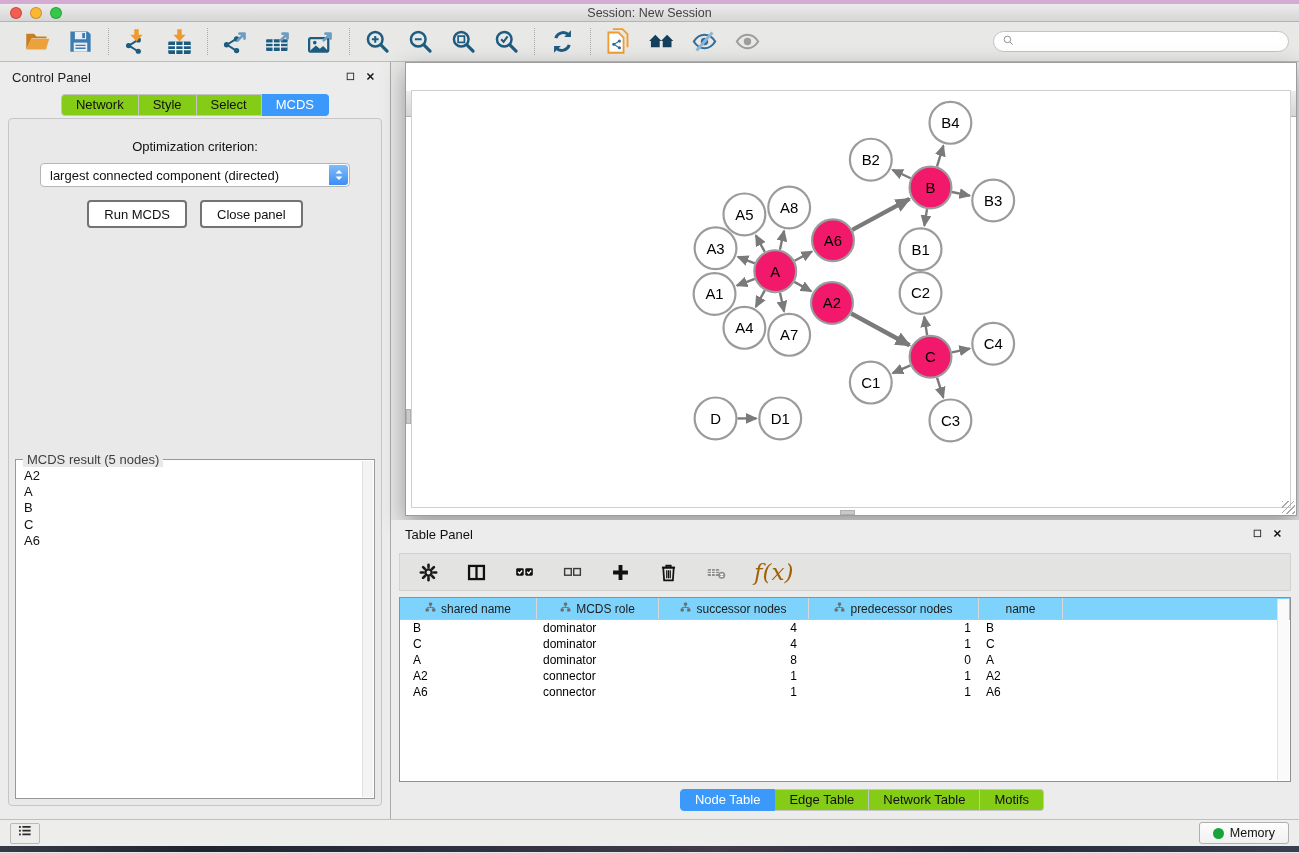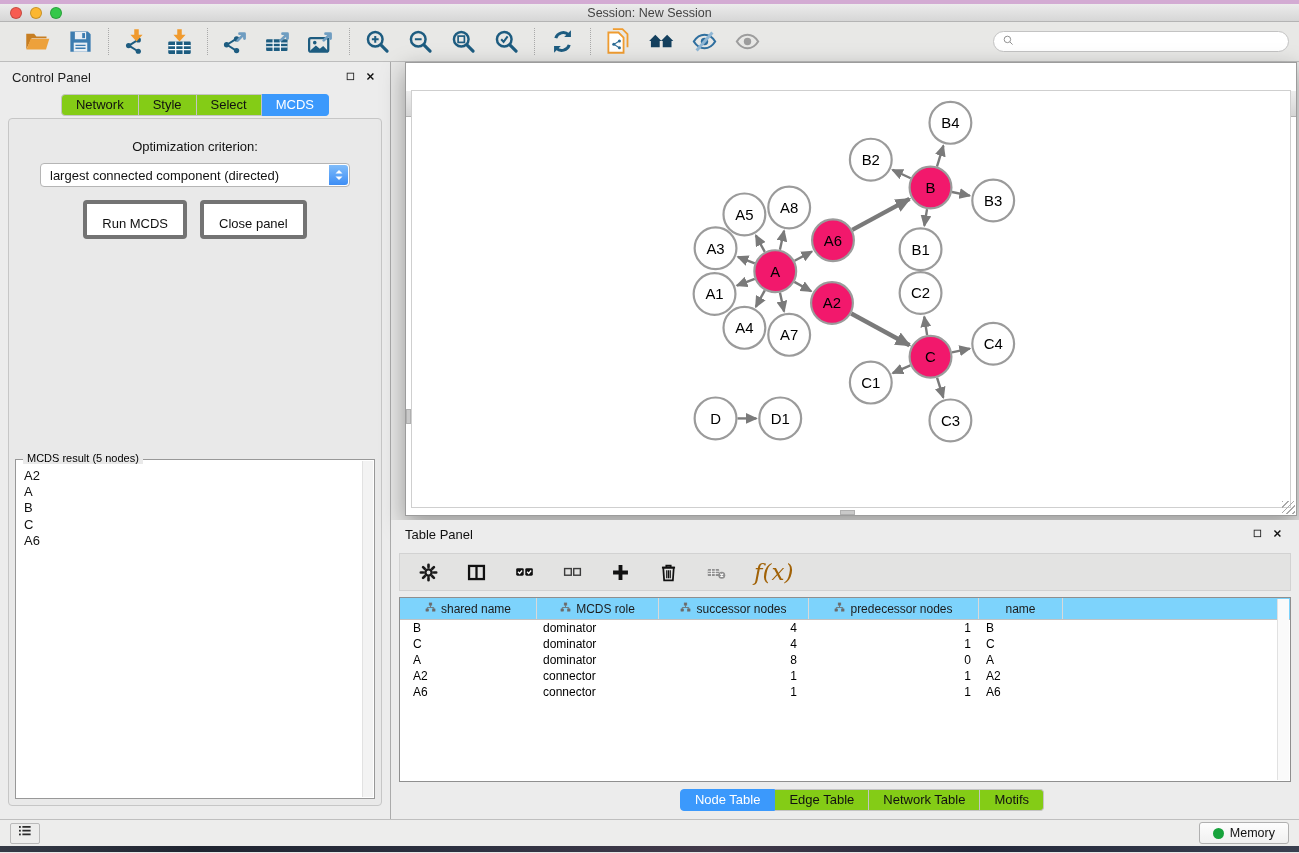--- a/index.html
+++ b/index.html
@@ -35,23 +35,23 @@
   .seg:first-child { border-left:1px solid #c4c4c4; border-radius:4px 0 0 4px; }
   .seg:last-child { border-radius:0 4px 4px 0; }
   .seg.active { background:#3b99fc; border-color:#3b99fc; color:#fff; }
   .cp-body { position:absolute; top:56px; left:8px; right:8px; bottom:13px; background:#e9e9e9; border:1px solid #c6c6c6; border-radius:4px; }
   .opt-label { margin-top:20px; text-align:center; font-size:13px; }
   .dropdown { width:310px; height:24px; margin:9px auto 0; background:#fff; border:1px solid #b5b5b5; border-radius:4px;
               position:relative; display:flex; align-items:center; padding:0 26px 0 9px; font-size:13px; }
   .dd-stepper { position:absolute; right:1px; top:1px; width:19px; height:20px; border-radius:0 3px 3px 0;
                 background:linear-gradient(#7fbcfa,#3e8ef5); display:flex; align-items:center; justify-content:center; }
   .btn-row { display:flex; justify-content:center; gap:13px; margin-top:13px; }
-  .btn { background:#fff; border:4px solid #737373; border-radius:4px; padding:12px 15px 4px; font-size:13px; color:#111; }
+  .btn { background:#fff; border:2px solid #737373; border-radius:4px; padding:5px 15px 4px; font-size:13px; color:#111; }
   .result-box { position:absolute; left:6px; right:6px; top:340px; bottom:6px; background:#fff; border:1px solid #989898; }
-  .rb-title { position:absolute; top:-8px; left:7px; background:#e9e9e9; padding:0 4px; font-size:11px; color:#000000; }
+  .rb-title { position:absolute; top:-8px; left:7px; background:#e9e9e9; padding:0 4px; font-size:13px; color:#404040; }
   .rb-list { list-style:none; padding:8px 8px; font-size:13px; line-height:16.2px; }
   .rb-scroll { position:absolute; top:1px; right:1px; bottom:1px; width:11px; background:#f3f3f3; border-left:1px solid #e2e2e2; }
 
   
   .desktop { flex:1; position:relative; background:#e7e7e6; }
   .network-window { position:absolute; left:14px; top:0; width:892px; height:454px; background:#fff;
                     border:1px solid #9c9c9c; box-shadow:0 8px 22px rgba(0,0,0,.35); }
   .nw-titlebar { height:26px; background:linear-gradient(#ededed,#d5d5d5); border-bottom:1px solid #b2b2b2;
                  position:relative; display:flex; justify-content:center;margin-top:28px; }
   .nw-titlebar .traffic { top:7px; }

